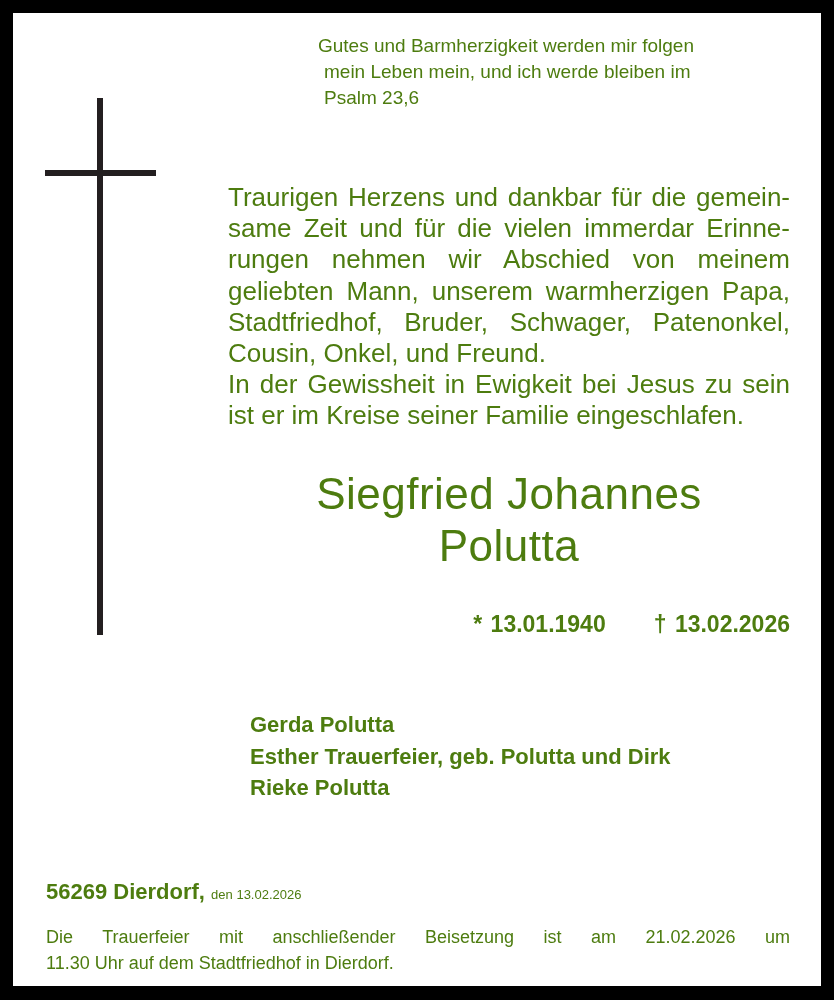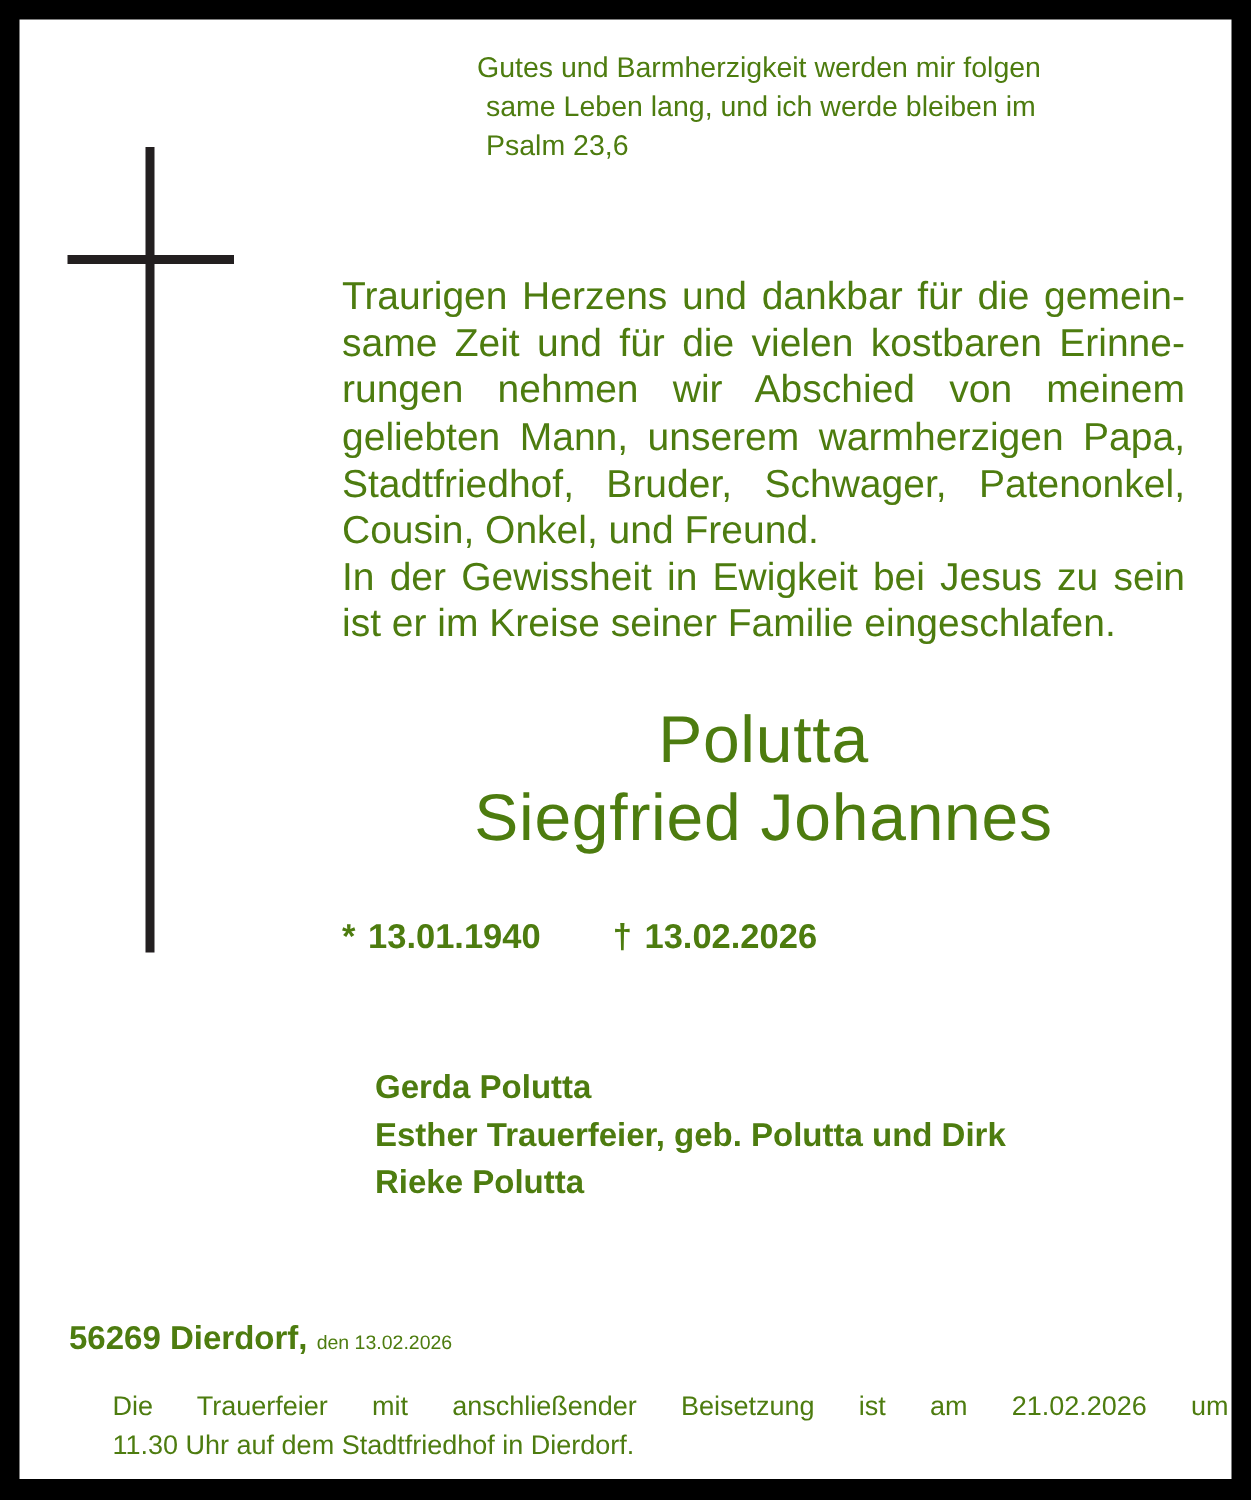--- a/index.html
+++ b/index.html
@@ -24,71 +24,71 @@
       position: absolute; left: 228px; top: 182px; width: 562px;
       font-size: 26px; line-height: 31.2px;
     }
     .body-text .j { text-align: justify; text-align-last: justify; white-space: nowrap; }
     .body-text .l { white-space: nowrap; }
     .name {
       position: absolute; left: 228px; top: 468px; width: 562px; text-align: center;
       font-size: 44px; line-height: 52px; letter-spacing: 0.5px;
     }
     .dates {
-      position: absolute; left: 228px; top: 611px; width: 562px; text-align: left;
+      position: absolute; left: 228px; top: 611px; width: 562px; text-align: right;
       font-size: 23px; font-weight: bold; word-spacing: 2px;
     }
     .dates span { display: inline-block; }
     .dates .gap { width: 48px; }
     .family {
       position: absolute; left: 250px; top: 709px; width: 560px;
       font-size: 22px; line-height: 31.5px; font-weight: bold;
     }
     .family div { white-space: nowrap; }
     .place {
       position: absolute; left: 46px; top: 877px; width: 760px;
       font-size: 22px; line-height: 30px; white-space: nowrap;
     }
     .place .b { font-weight: bold; }
     .place .n { font-size: 13px; }
     .ceremony {
       position: absolute; left: 46px; top: 924px; width: 744px;
-      font-size: 18px; line-height: 26px; margin-left: 29px;
+      font-size: 18px; line-height: 26px;
     }
     .ceremony .j { text-align: justify; text-align-last: justify; white-space: nowrap; }
     .ceremony .l { white-space: nowrap; }
   </style>
 </head>
 <body>
 
 <div class="frame"></div>
 
 <div class="cross-v"></div>
 <div class="cross-h"></div>
 
 <div class="psalm serif">
   <div>Gutes und Barmherzigkeit werden mir folgen</div>
-  <div class="indent">same Leben lang, und ich werde bleiben im</div>
+  <div class="indent">mein Leben mein, und ich werde bleiben im</div>
   <div class="indent">Psalm 23,6</div>
 </div>
 
 <div class="body-text serif">
   <div class="j">Traurigen Herzens und dankbar für die gemein-</div>
-  <div class="j">same Zeit und für die vielen kostbaren Erinne-</div>
+  <div class="j">same Zeit und für die vielen immerdar Erinne-</div>
   <div class="j">rungen nehmen wir Abschied von meinem</div>
   <div class="j">geliebten Mann, unserem warmherzigen Papa,</div>
   <div class="j">Stadtfriedhof, Bruder, Schwager, Patenonkel,</div>
   <div class="l">Cousin, Onkel, und Freund.</div>
   <div class="j">In der Gewissheit in Ewigkeit bei Jesus zu sein</div>
   <div class="l">ist er im Kreise seiner Familie eingeschlafen.</div>
 </div>
 
 <div class="name serif">
+  <div>Siegfried Johannes</div>
   <div>Polutta</div>
-  <div>Siegfried Johannes</div>
 </div>
 
 <div class="dates serif">
   <span>* 13.01.1940</span><span class="gap"></span><span>† 13.02.2026</span>
 </div>
 
 <div class="family serif">
   <div>Gerda Polutta</div>
   <div>Esther Trauerfeier, geb. Polutta und Dirk</div>
   <div>Rieke Polutta</div>

